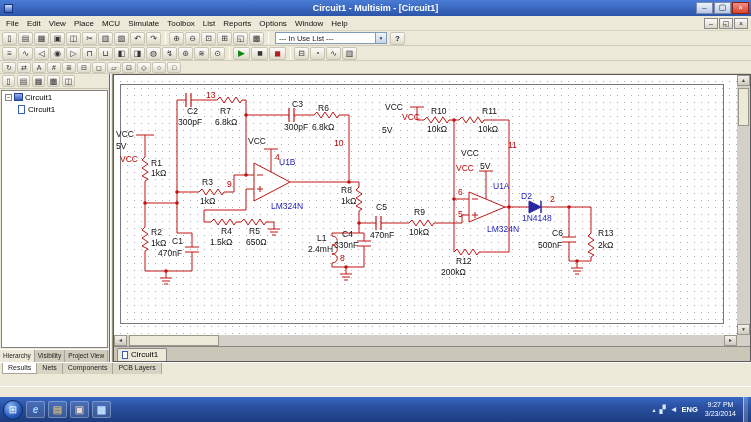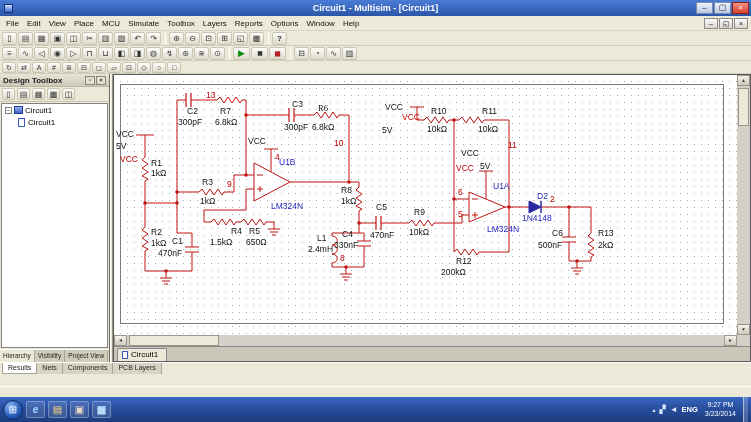--- a/index.html
+++ b/index.html
@@ -122,21 +122,21 @@
   </div>
 
   <div class="menubar">
     <span class="menu-item">File</span>
       <span class="menu-item">Edit</span>
       <span class="menu-item">View</span>
       <span class="menu-item">Place</span>
       <span class="menu-item">MCU</span>
       <span class="menu-item">Simulate</span>
       <span class="menu-item">Toolbox</span>
-      <span class="menu-item">Layers</span>
+      <span class="menu-item">List</span>
       <span class="menu-item">Reports</span>
       <span class="menu-item">Options</span>
       <span class="menu-item">Window</span>
       <span class="menu-item">Help</span>
     <span class="mdi-btns">
       <span class="mdi-btn">–</span>
       <span class="mdi-btn">◱</span>
       <span class="mdi-btn">×</span>
     </span>
   </div>
@@ -153,20 +153,24 @@
       <span class="tbtn">↶</span>
       <span class="tbtn">↷</span>
     <span class="tsep"></span>
     <span class="tbtn">⊕</span>
       <span class="tbtn">⊖</span>
       <span class="tbtn">⊡</span>
       <span class="tbtn">⊞</span>
       <span class="tbtn">◱</span>
       <span class="tbtn">▩</span>
     <span class="tsep"></span>
+    <span class="combo">
+      <span>--- In Use List ---</span>
+      <span class="combo-arrow">▼</span>
+    </span>
     <span class="tbtn help-btn">?</span>
   </div>
 
   <div class="toolbar" id="toolbar2">
     <span class="tbtn">≡</span>
       <span class="tbtn">∿</span>
       <span class="tbtn">◁</span>
       <span class="tbtn">◉</span>
       <span class="tbtn">▷</span>
       <span class="tbtn">⊓</span>
@@ -200,27 +204,20 @@
       <span class="tbtn">▱</span>
       <span class="tbtn">⊡</span>
       <span class="tbtn">◇</span>
       <span class="tbtn">○</span>
       <span class="tbtn">□</span>
   </div>
 
   <div class="workspace">
 
     <div class="toolbox">
-      <div class="tb-title">
-        <span>Design Toolbox</span>
-        <span class="tb-title-btns">
-          <span class="tb-title-btn">▫</span>
-          <span class="tb-title-btn">×</span>
-        </span>
-      </div>
       <div class="tb-tools">
         <span class="tbtn">▯</span>
           <span class="tbtn">▤</span>
           <span class="tbtn">▦</span>
           <span class="tbtn">▩</span>
           <span class="tbtn">◫</span>
       </div>
       <div class="tb-tree">
         <div class="tree-row">
           <span class="expander">−</span>
@@ -324,32 +321,32 @@
             <span class="clabel c-r" style="left: 6px; top: 80px;">VCC</span>
             <span class="clabel c-k" style="left: 37px; top: 84px;">R1</span>
             <span class="clabel c-k" style="left: 37px; top: 94px;">1kΩ</span>
             <span class="clabel c-k" style="left: 37px; top: 153px;">R2</span>
             <span class="clabel c-k" style="left: 37px; top: 164px;">1kΩ</span>
             <span class="clabel c-k" style="left: 58px; top: 162px;">C1</span>
             <span class="clabel c-k" style="left: 44px; top: 174px;">470nF</span>
             <span class="clabel c-k" style="left: 88px; top: 103px;">R3</span>
             <span class="clabel c-k" style="left: 86px; top: 122px;">1kΩ</span>
             <span class="clabel c-r" style="left: 113px; top: 105px;">9</span>
-            <span class="clabel c-k" style="left: 117px; top: 152px;">R4</span>
+            <span class="clabel c-k" style="left: 107px; top: 152px;">R4</span>
             <span class="clabel c-k" style="left: 96px; top: 163px;">1.5kΩ</span>
             <span class="clabel c-k" style="left: 135px; top: 152px;">R5</span>
             <span class="clabel c-k" style="left: 132px; top: 163px;">650Ω</span>
             <span class="clabel c-r" style="left: 92px; top: 16px;">13</span>
             <span class="clabel c-k" style="left: 73px; top: 32px;">C2</span>
             <span class="clabel c-k" style="left: 64px; top: 43px;">300pF</span>
             <span class="clabel c-k" style="left: 106px; top: 32px;">R7</span>
             <span class="clabel c-k" style="left: 101px; top: 43px;">6.8kΩ</span>
             <span class="clabel c-k" style="left: 178px; top: 25px;">C3</span>
             <span class="clabel c-k" style="left: 170px; top: 48px;">300pF</span>
-            <span class="clabel c-k" style="left: 204px; top: 29px; font-family: Liberation Serif, serif;">R6</span>
+            <span class="clabel c-k" style="left: 204px; top: 29px;">R6</span>
             <span class="clabel c-k" style="left: 198px; top: 48px;">6.8kΩ</span>
             <span class="clabel c-r" style="left: 220px; top: 64px;">10</span>
             <span class="clabel c-k" style="left: 134px; top: 62px;">VCC</span>
             <span class="clabel c-r" style="left: 161px; top: 78px;">4</span>
             <span class="clabel c-b" style="left: 165px; top: 83px;">U1B</span>
             <span class="clabel c-b" style="left: 157px; top: 127px;">LM324N</span>
             <span class="clabel c-k" style="left: 227px; top: 111px;">R8</span>
             <span class="clabel c-k" style="left: 227px; top: 122px;">1kΩ</span>
             <span class="clabel c-k" style="left: 262px; top: 128px;">C5</span>
             <span class="clabel c-k" style="left: 256px; top: 156px;">470nF</span>
@@ -370,21 +367,21 @@
             <span class="clabel c-r" style="left: 394px; top: 20px; margin-top: 46px;">11</span>
             <span class="clabel c-k" style="left: 347px; top: 74px;">VCC</span>
             <span class="clabel c-k" style="left: 366px; top: 87px;">5V</span>
             <span class="clabel c-r" style="left: 342px; top: 89px;">VCC</span>
             <span class="clabel c-r" style="left: 344px; top: 113px;">6</span>
             <span class="clabel c-r" style="left: 344px; top: 135px;">5</span>
             <span class="clabel c-b" style="left: 379px; top: 107px;">U1A</span>
             <span class="clabel c-b" style="left: 373px; top: 150px;">LM324N</span>
             <span class="clabel c-k" style="left: 342px; top: 182px;">R12</span>
             <span class="clabel c-k" style="left: 327px; top: 193px;">200kΩ</span>
-            <span class="clabel c-b" style="left: 423px; top: 117px;">D2</span>
+            <span class="clabel c-b" style="left: 407px; top: 117px;">D2</span>
             <span class="clabel c-b" style="left: 408px; top: 139px;">1N4148</span>
             <span class="clabel c-r" style="left: 436px; top: 120px;">2</span>
             <span class="clabel c-k" style="left: 438px; top: 154px;">C6</span>
             <span class="clabel c-k" style="left: 424px; top: 166px; text-align: right;">500nF</span>
             <span class="clabel c-k" style="left: 484px; top: 154px;">R13</span>
             <span class="clabel c-k" style="left: 484px; top: 166px;">2kΩ</span>
         </div>
       </div>
 
       <div class="vscroll">

